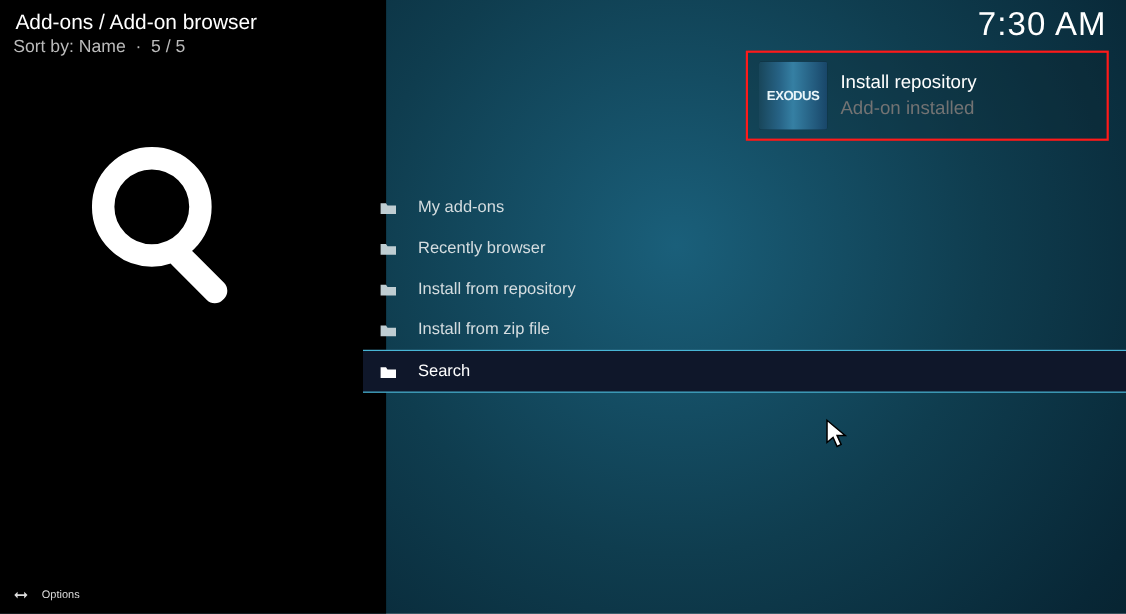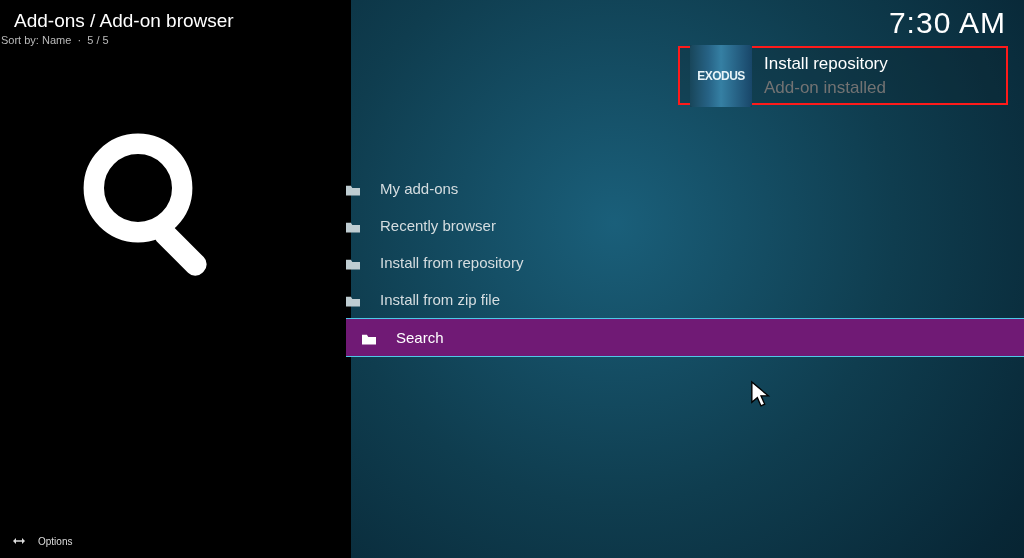--- a/index.html
+++ b/index.html
@@ -15,23 +15,23 @@
     width: 351px; height: 100%;
     background: #000;
   }
   .breadcrumb {
     font-size: 19px;
     font-weight: 400;
     padding: 10px 14px 0 14px;
     color: #fff;
   }
   .sort-line {
-    font-size: 11px;
+    font-size: 16px;
     color: #bbb;
-    padding: 2px 14px 0 1px;
+    padding: 2px 14px 0 12px;
   }
   .big-icon {
     position: absolute;
     top: 120px;
     left: 70px;
     width: 170px;
     height: 170px;
   }
   .options-bar {
     position: absolute;
@@ -54,46 +54,45 @@
     margin-left: 12px;
   }
   .menu {
     position: absolute;
     left: 330px;
     top: 170px;
     width: 694px;
   }
   .menu-item {
     display: flex;
-    align-items: flex-end;
+    align-items: center;
     gap: 18px;
     padding: 10px 14px;
     font-size: 15px;
     color: #d5dde0;
     cursor: pointer;
   }
   .menu-item.selected {
-    background: #701a75;
+    background: #0f172a;
     color: #fff;
     border-top: 1px solid #4fc8e8;
     border-bottom: 1px solid #4fc8e8;
-    margin-left: 16px;
   }
   .folder-icon {
     width: 18px; height: 14px;
     display: inline-block;
     fill: #bfcdd2;
   }
   .menu-item.selected .folder-icon { fill: #fff; }
   .notification {
     position: absolute;
     top: 46px;
     right: 16px;
     width: 330px;
-    height: 59px;
+    height: 82px;
     border: 2px solid #ff1a1a;
     background: rgba(10, 30, 40, 0.25);
     display: flex;
     align-items: center;
     padding: 8px 10px;
     gap: 12px;
   }
   .notif-thumb {
     width: 62px; height: 62px;
     background: #0a2230;

